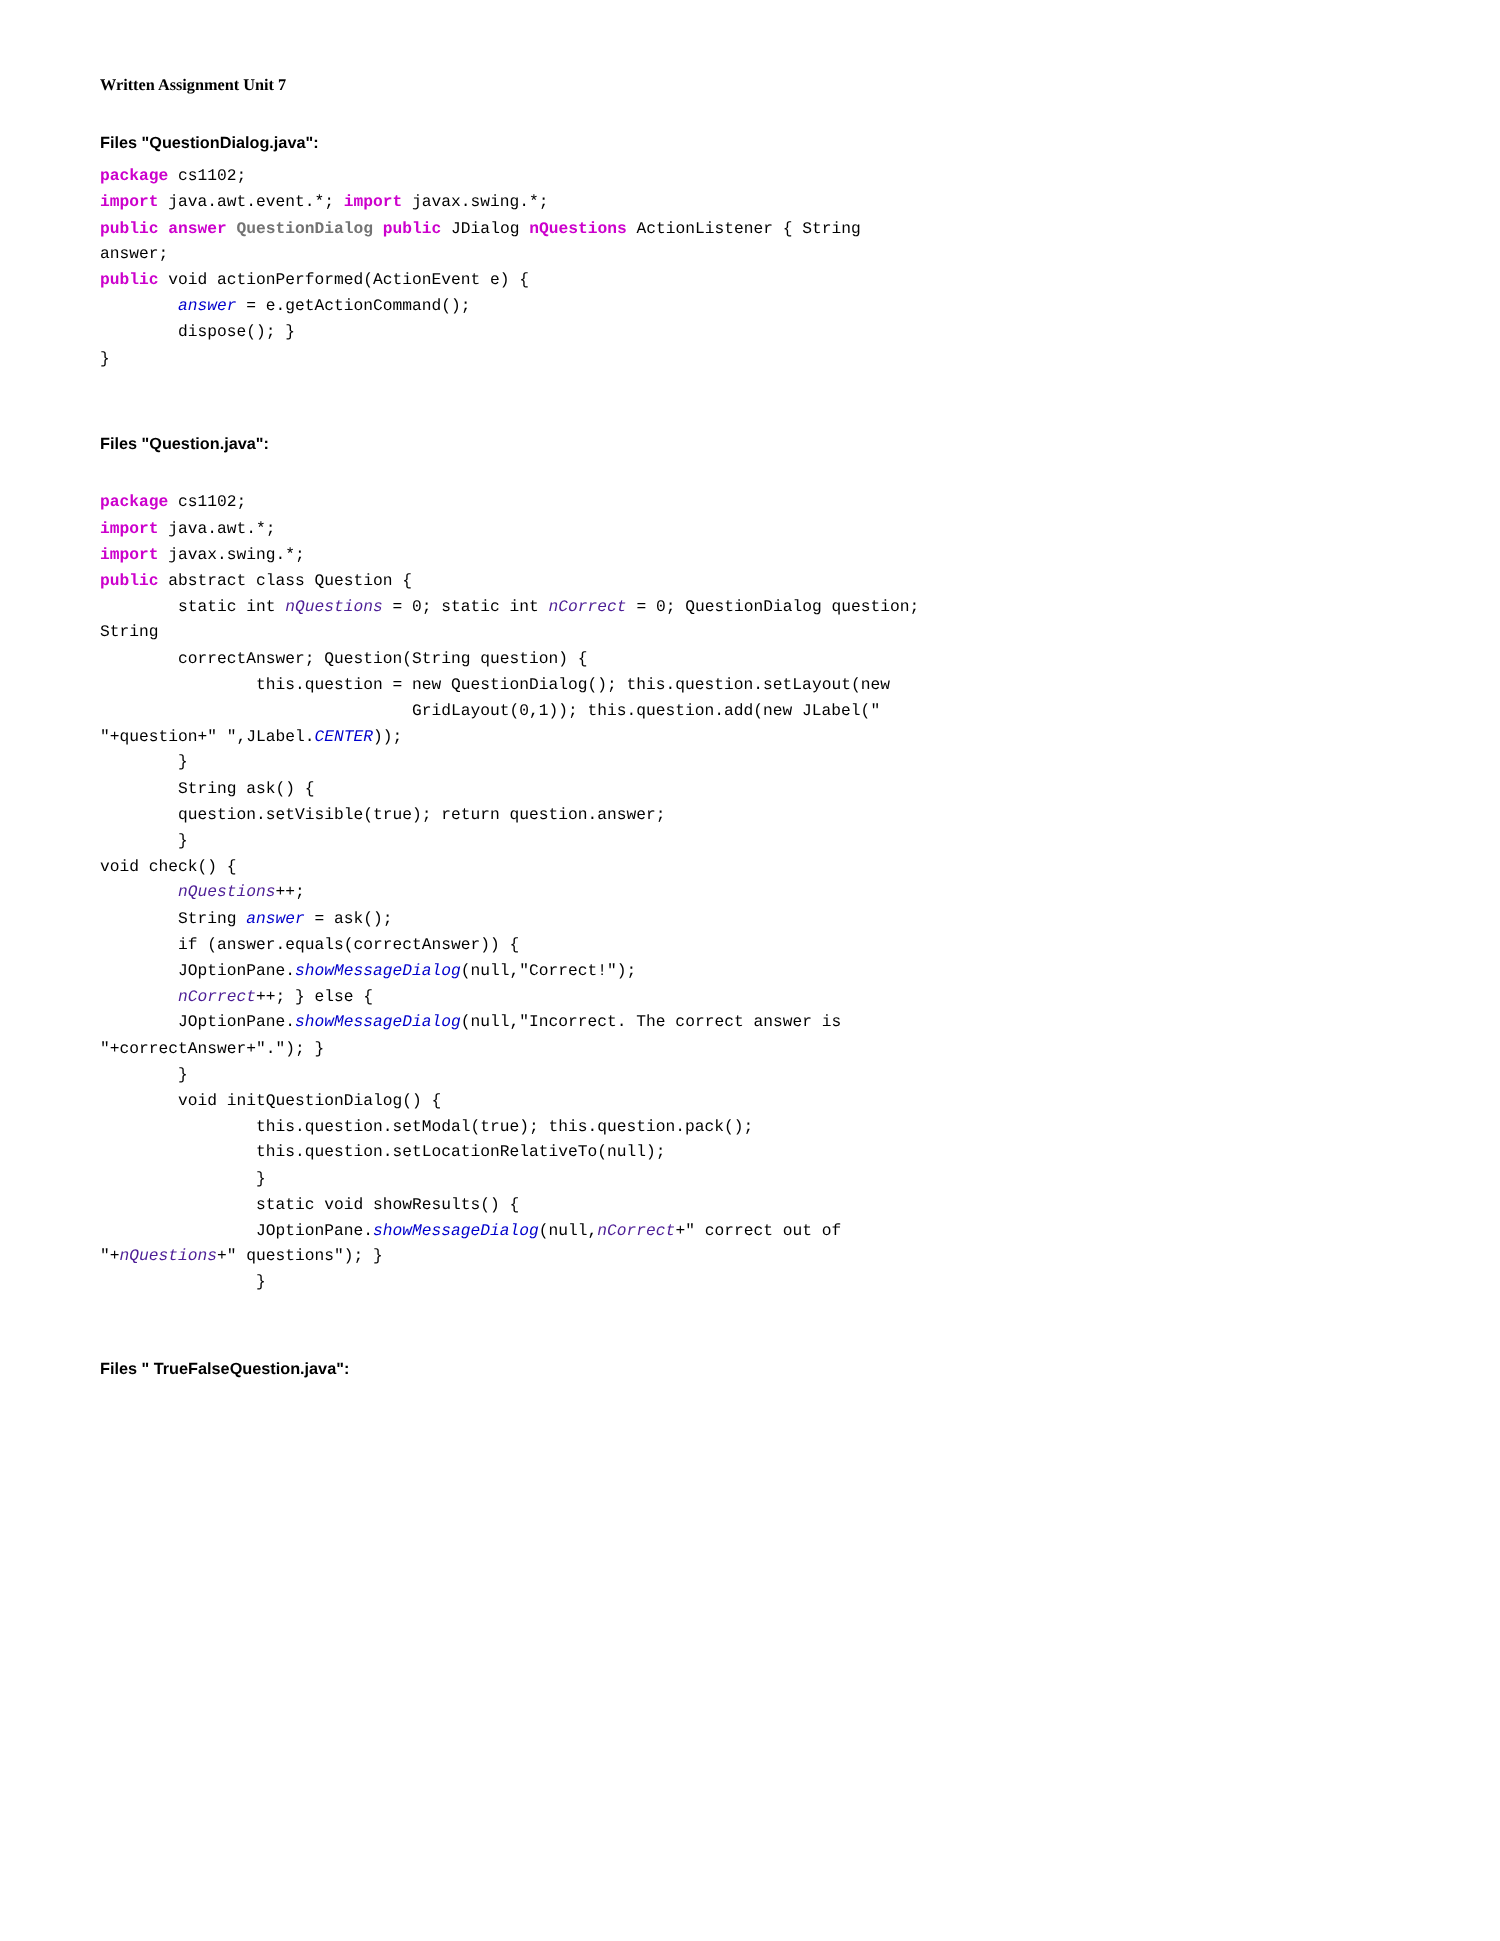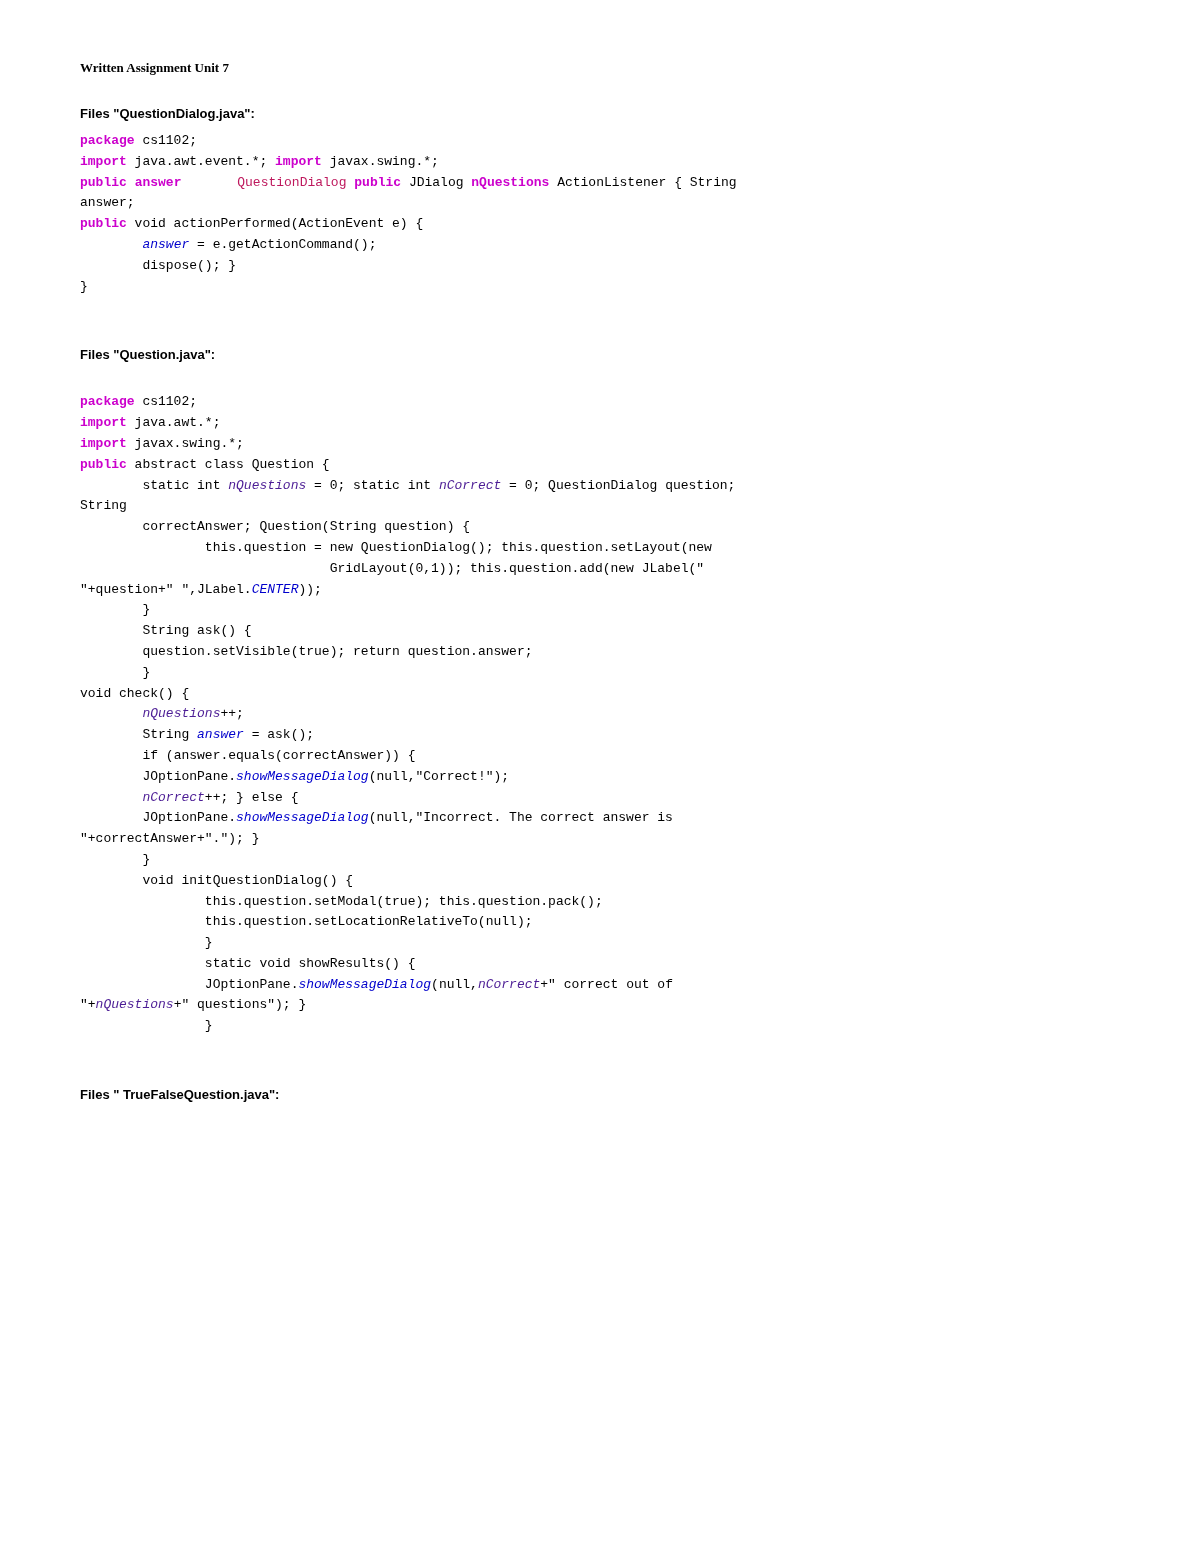--- a/index.html
+++ b/index.html
@@ -43,23 +43,22 @@
       white-space: pre-wrap;
     }
 
     .kw-purple {
       color: #cc00cc;
       font-weight: bold;
       margin-top: 36px;
     }
 
     .kw-blue {
-      color: #be185d;
-      font-weight: normal;
-      margin-left: 48px;
+      color: #737373;
+      font-weight: bold;
     }
 
     .kw-italic-purple {
       color: #4c1d95;
       font-style: italic;
     }
 
     .kw-italic-blue {
       color: #0000cc;
       font-style: italic;

